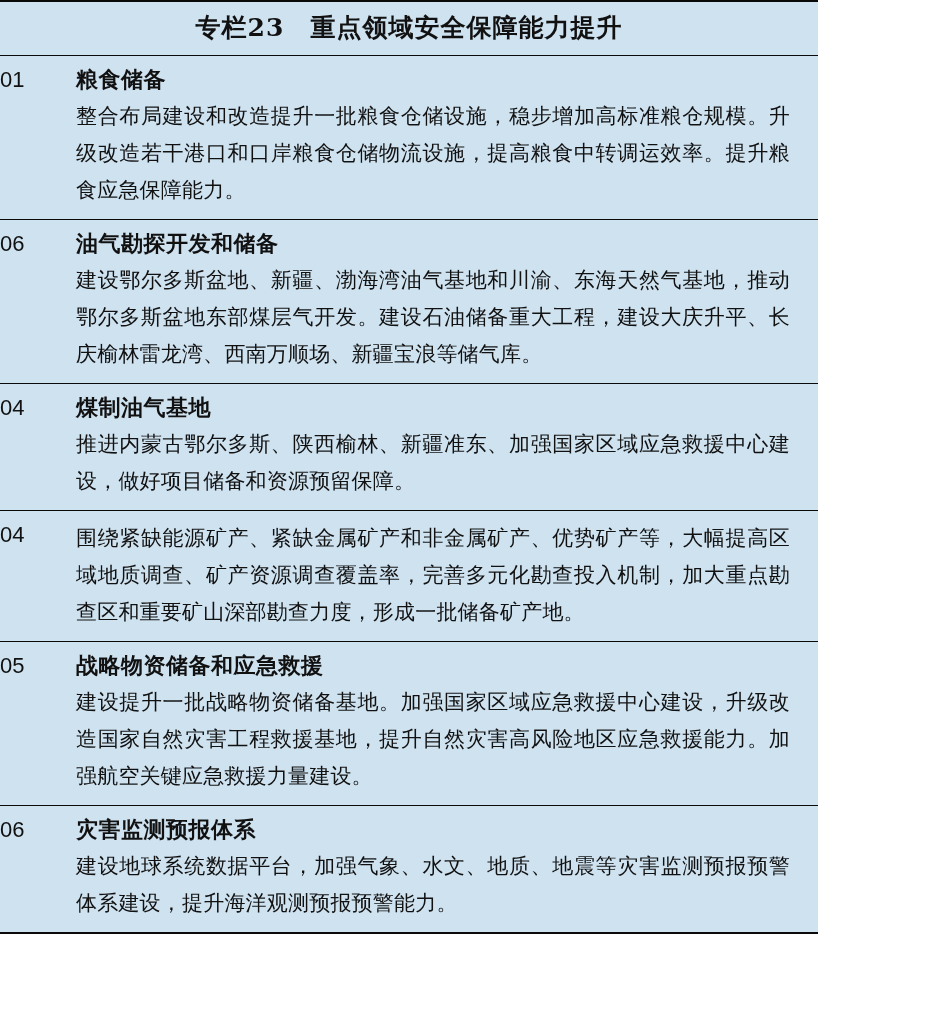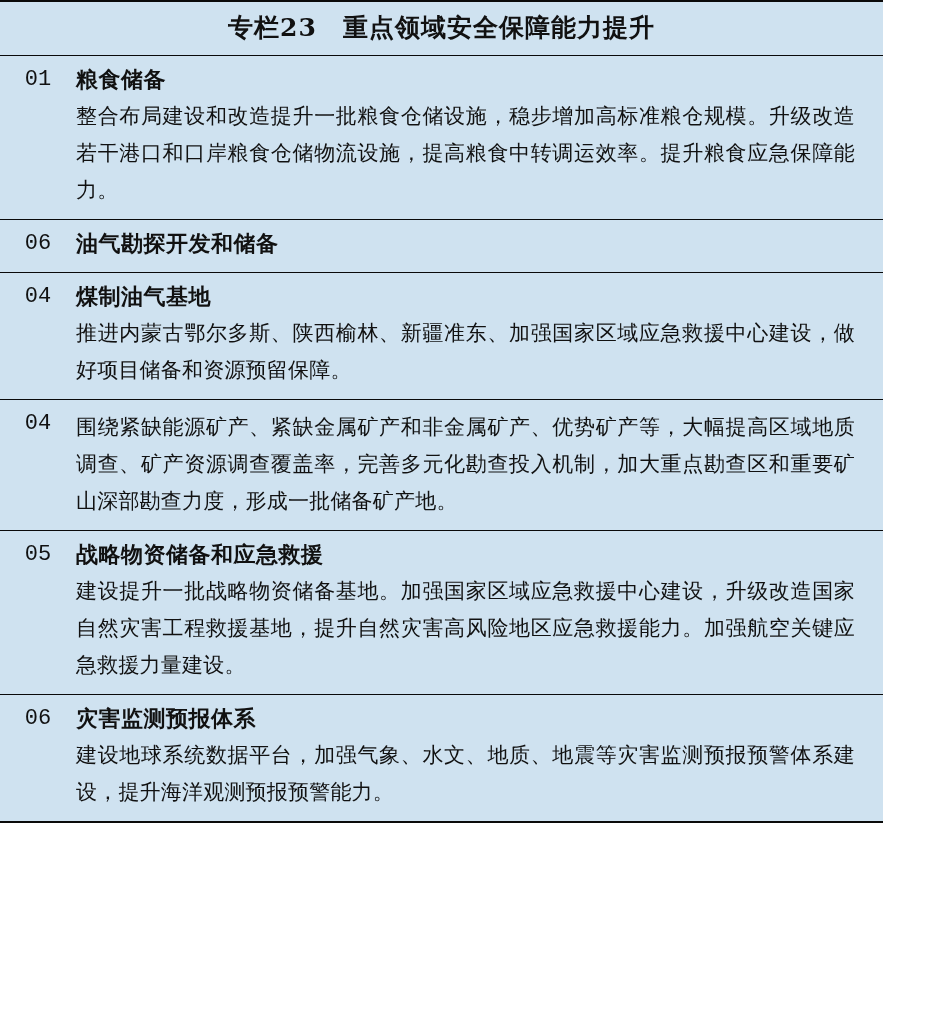--- a/index.html
+++ b/index.html
@@ -7,21 +7,21 @@
     padding: 0;
     background: #ffffff;
   }
   body {
     width: 950px;
     height: 1024px;
     font-family: "DejaVu Sans", "Liberation Sans", sans-serif;
     overflow: hidden;
   }
   .box {
-    width: 883px;
+    width: 818px;
     box-sizing: border-box;
     border-top: 2px solid #0a0a0a;
     border-bottom: 2px solid #0a0a0a;
     background: #fdba74;
   }
   .title-row {
     background: #cfe2f0;
     text-align: center;
     padding: 9px 0 11px 0;
     border-bottom: 1.5px solid #0a0a0a;
@@ -39,22 +39,22 @@
     padding: 9px 0 10px 0;
     border-bottom: 1.5px solid #0a0a0a;
     background: #cfe2f0;
   }
   .entry:last-child {
     border-bottom: none;
   }
   .num {
     width: 76px;
     flex: 0 0 76px;
-    text-align: center;
-    font-family: Liberation Mono, monospace;
+    text-align: left;
+    font-family: Liberation Sans, sans-serif;
     font-size: 22px;
     color: #111;
     padding-top: 2px;
   }
   .content {
     flex: 1 1 auto;
     padding-right: 28px;
   }
   .entry-head {
     font-family: "DejaVu Sans", "Liberation Sans", sans-serif;
@@ -89,20 +89,21 @@
     <div class="content">
       <div class="entry-head">粮食储备</div>
       <div class="entry-body">整合布局建设和改造提升一批粮食仓储设施，稳步增加高标准粮仓规模。升级改造若干港口和口岸粮食仓储物流设施，提高粮食中转调运效率。提升粮食应急保障能力。</div>
     </div>
   </div>
 
   <div class="entry">
     <div class="num">06</div>
     <div class="content">
       <div class="entry-head">油气勘探开发和储备</div>
+      <div class="entry-body">建设鄂尔多斯盆地、新疆、渤海湾油气基地和川渝、东海天然气基地，推动鄂尔多斯盆地东部煤层气开发。建设石油储备重大工程，建设大庆升平、长庆榆林雷龙湾、西南万顺场、新疆宝浪等储气库。</div>
     </div>
   </div>
 
   <div class="entry">
     <div class="num">04</div>
     <div class="content">
       <div class="entry-head">煤制油气基地</div>
       <div class="entry-body">推进内蒙古鄂尔多斯、陕西榆林、新疆准东、加强国家区域应急救援中心建设，做好项目储备和资源预留保障。</div>
     </div>
   </div>

